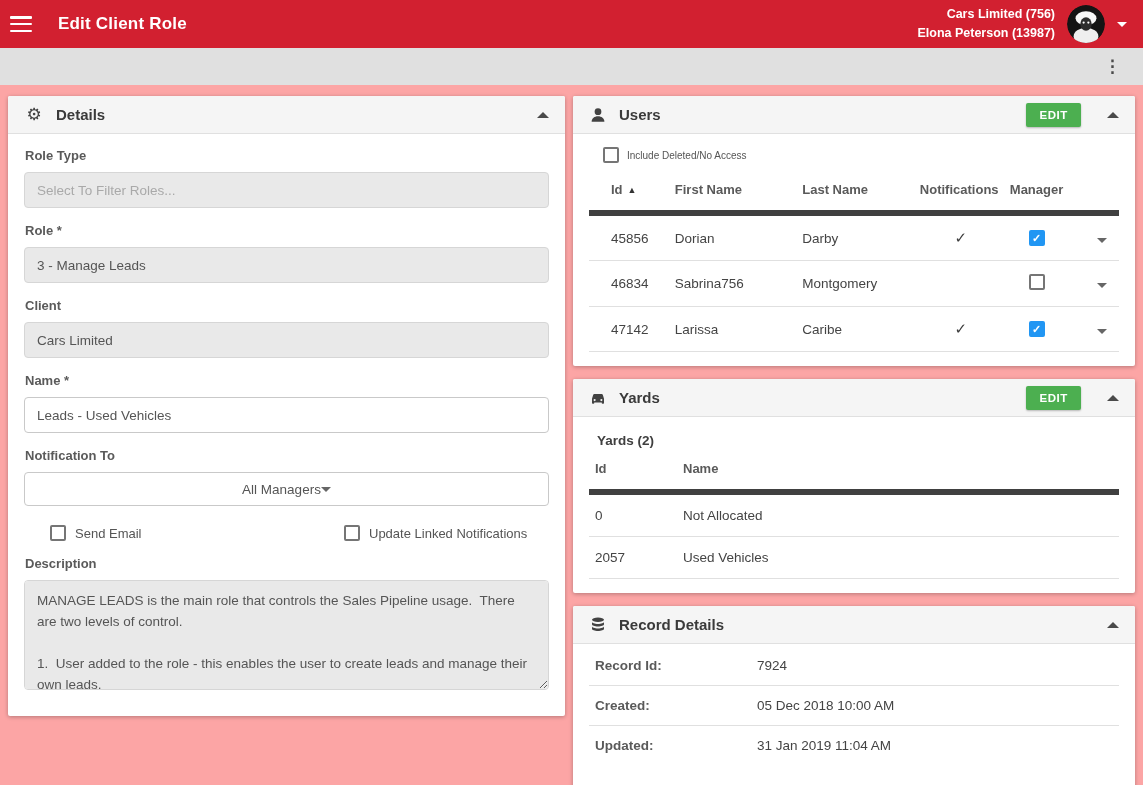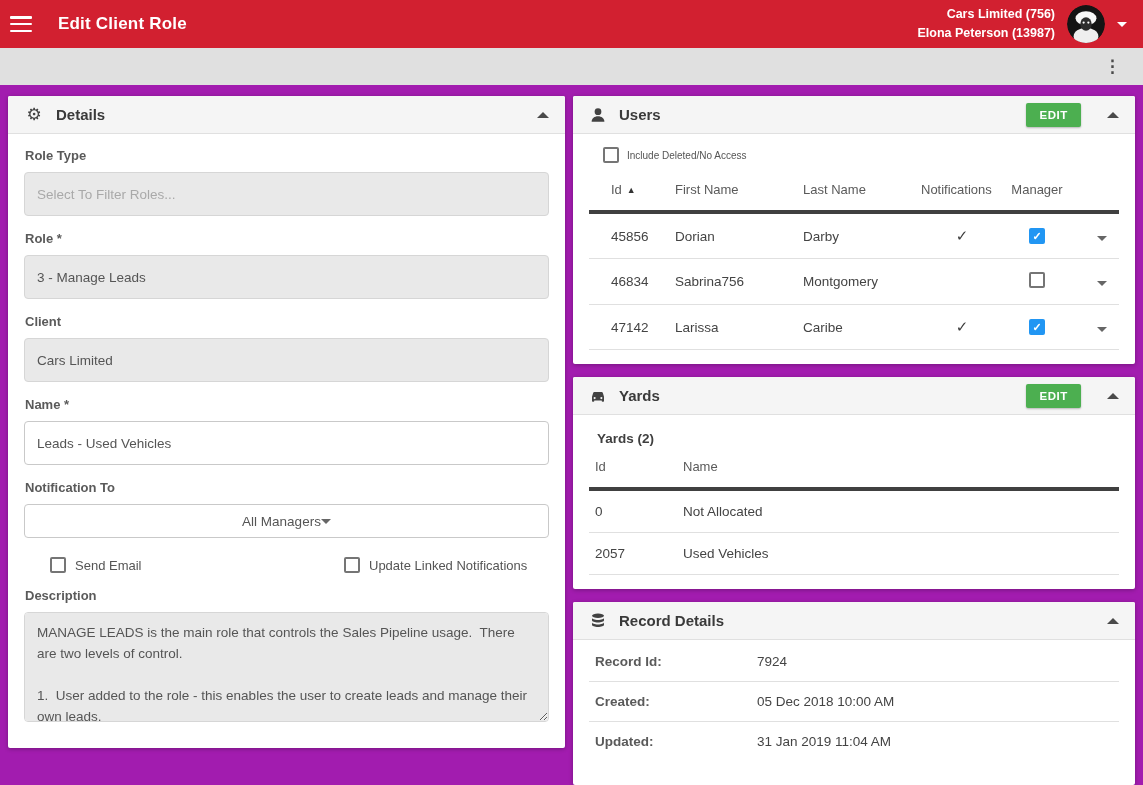--- a/index.html
+++ b/index.html
@@ -1,18 +1,18 @@
 <!DOCTYPE html>
 <html><head>
 <meta charset="utf-8">
 <style>
   * { margin:0; padding:0; box-sizing:border-box; }
   html,body { background:#fff; }
   body { font-family:"Liberation Sans", sans-serif; }
-  .app { width:1143px; height:785px; overflow:hidden; background:#a21caf; position:relative; }
+  .app { width:1143px; height:785px; overflow:hidden; background:#fca5a5; position:relative; }
 
   
   .topbar { height:48px; background:#d22030; display:flex; align-items:center; padding:0 16px 0 10px; color:#fff; }
   .hamburger { width:22px; height:16px; display:flex; flex-direction:column; justify-content:space-between; cursor:pointer; }
   .hamburger span { display:block; height:2.5px; background:#fff; border-radius:1px; }
   .topbar h1 { font-size:17px; font-weight:bold; margin-left:26px; letter-spacing:.2px; }
   .topbar-right { margin-left:auto; display:flex; align-items:center; }
   .acct { text-align:right; font-size:12.5px; font-weight:bold; line-height:19px; margin-right:12px; }
   .avatar { width:38px; height:38px; border-radius:50%; overflow:hidden; cursor:pointer; flex:0 0 auto; }
   .caret { width:0; height:0; display:inline-block; }
@@ -33,38 +33,38 @@
   .hdr-icon { font-size:17px; color:#424242; line-height:1; width:20px; text-align:center; }
   .hdr-svg { width:18px; height:18px; flex:0 0 auto; }
   .spacer { flex:1; }
   .caret-up-gray { border-left:6px solid transparent; border-right:6px solid transparent; border-bottom:6px solid #4a4a4a; cursor:pointer; }
   .btn-edit { background:#4caf50; color:#fff; border:none; border-radius:2px; font-family:inherit; font-size:11.5px; font-weight:bold; letter-spacing:.6px; padding:6px 13px; cursor:pointer; box-shadow:0 1px 2px rgba(0,0,0,.25); margin-right:14px; }
 
   
   .details-body { padding:8px 16px 22px; }
   .f-label { font-size:13px; font-weight:bold; color:#5a5a5a; margin:15px 1px 9px; }
   .f-label:first-child { margin-top:6px; }
-  .txt { width:100%; height:44px; border:1px solid #c9c9c9; border-radius:4px; padding:0 12px; font-family:inherit; font-size:13.5px; color:#555; background:#fff; }
+  .txt { width:100%; height:36px; border:1px solid #c9c9c9; border-radius:4px; padding:0 12px; font-family:inherit; font-size:13.5px; color:#555; background:#fff; }
   .txt::placeholder { color:#a9a9a9; }
   .txt.disabled { background:#e9e9e9; border-color:#d6d6d6; }
   .select-box { width:100%; height:34px; border:1px solid #c9c9c9; border-radius:4px; padding:0 12px; display:flex; align-items:center; justify-content:center; font-size:13.5px; color:#555; cursor:pointer; background:#fff; }
   .caret-down-gray { border-left:5px solid transparent; border-right:5px solid transparent; border-top:5px solid #666; cursor:pointer; }
   .cbx-row { display:flex; margin:19px 0 4px 2px; }
   .cbx-item { display:flex; align-items:center; gap:9px; font-size:13px; color:#555;margin-left:24px; }
   .cbx-item:first-child { width:270px; }
   .cb { width:16px; height:16px; border:2px solid #757575; border-radius:2px; background:#fff; display:inline-flex; align-items:center; justify-content:center; cursor:pointer; flex:0 0 auto; }
   .cb.checked { background:#2196f3; border-color:#2196f3; }
   .cb.checked::after { content:"✓"; color:#fff; font-size:11px; font-weight:bold; line-height:1; }
   .desc { width:100%; height:110px; background:#e9e9e9; border:1px solid #d6d6d6; border-radius:4px; padding:10px 12px; font-family:inherit; font-size:13.5px; color:#555; line-height:1.55; resize:vertical; }
 
   
   .sec-sub { font-size:13.5px; font-weight:bold; color:#3f3f3f; margin:16px 0 0 24px; }
   .inc-row { display:flex; align-items:center; gap:8px; font-size:10px; color:#555; margin:13px 0 6px 30px; }
   table { width:100%; border-collapse:collapse; }
-  th { font-size:13px; font-weight:normal; color:#5a5a5a; text-align:left; padding:13px 4px; border-bottom:4px solid #404040; }
+  th { font-size:13px; font-weight:bold; color:#5a5a5a; text-align:left; padding:13px 4px; border-bottom:6px solid #404040; }
   td { font-size:13.5px; color:#444; padding:13px 4px; border-bottom:1px solid #e0e0e0; }
   .users-table { padding:0 16px 14px; }
   .users-table th:first-child, .users-table td:first-child { padding-left:22px; }
   .col-id { width:82px; } .col-first { width:128px; } .col-last { width:118px; }
   .col-notif { width:90px; text-align:left; } .col-mgr { width:60px; text-align:center; }
   .col-caret { width:52px; text-align:right; padding-right:12px; }
   td.col-notif, td.col-mgr { text-align:center; }
   td.col-caret { text-align:right; padding-right:12px; }
   .check-mark { font-size:15px; color:#3c3c3c; }
   .sort-asc { font-size:9px; color:#333; margin-left:5px; vertical-align:1px; }

